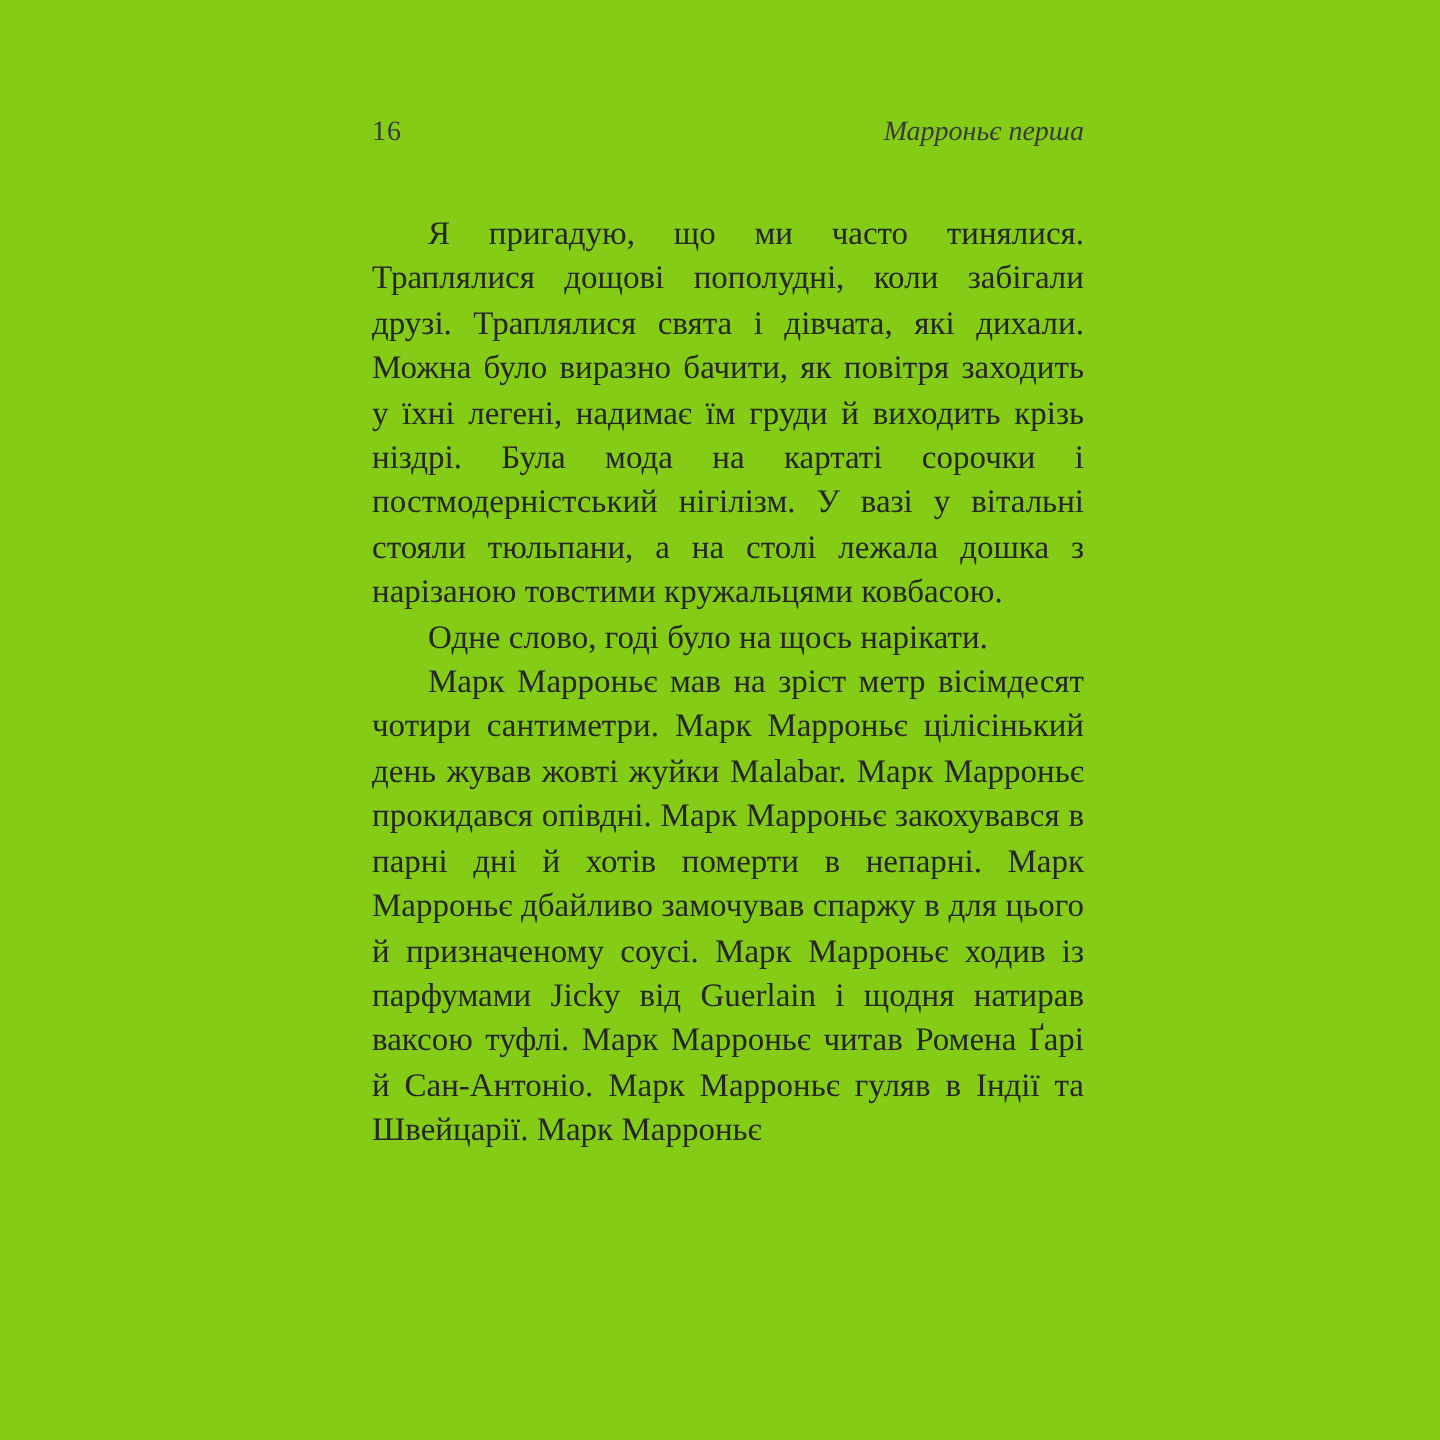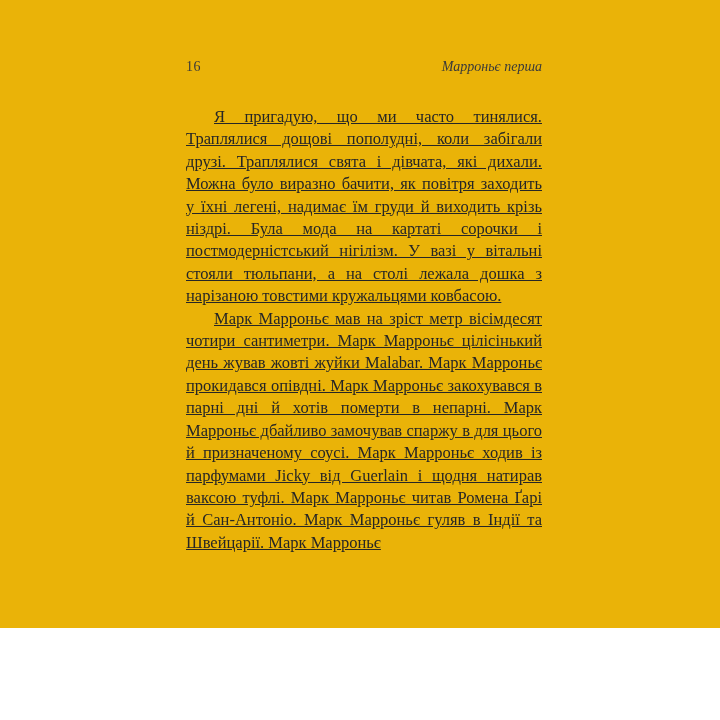--- a/index.html
+++ b/index.html
@@ -2,22 +2,22 @@
 <html lang="uk"><head>
 <meta charset="utf-8">
 <style>
   html, body {
     margin: 0;
     padding: 0;
   }
   .page {
     position: relative;
     width: 720px;
-    height: 628px;
-    background: #eab308;
+    height: 720px;
+    background: #84cc16;
     color: #262626;
     font-family: "Liberation Serif", "DejaVu Serif", serif;
     overflow: hidden;
     box-sizing: border-box;
   }
   .content {
     position: absolute;
     left: 186px;
     top: 58px;
     width: 356px;
@@ -40,21 +40,20 @@
   .bodytext {
     font-size: 16.5px;
     line-height: 22.4px;
     text-align: justify;
     hyphens: auto;
     -webkit-hyphens: auto;
   }
   .bodytext p {
     margin: 0;
     padding: 0;
-    text-decoration: underline;
   }
   .bodytext p.indent {
     text-indent: 28px;
   }
   .bodytext p.section-start {
     margin-top: 22px;
     text-indent: 0;
   }
 </style>
 </head>
@@ -63,17 +62,18 @@
 <div class="page">
   <div class="content">
 
     <header class="running-head">
       <span class="folio">16</span>
       <span class="chapter">Марроньє перша</span>
     </header>
 
     <main class="bodytext">
       <p class="indent">Я пригадую, що ми часто тинялися. Траплялися дощові пополудні, коли забігали друзі. Траплялися свята і дівчата, які дихали. Можна було виразно бачити, як повітря заходить у їхні легені, надимає їм груди й виходить крізь ніздрі. Була мода на картаті сорочки і постмодерністський нігілізм. У вазі у вітальні стояли тюльпани, а на столі лежала дошка з нарізаною товстими кружальцями ковбасою.</p>
+      <p class="indent">Одне слово, годі було на щось нарікати.</p>
       <p class="indent">Марк Марроньє мав на зріст метр вісімдесят чотири сантиметри. Марк Марроньє цілісінький день жував жовті жуйки Malabar. Марк Марроньє прокидався опівдні. Марк Марроньє закохувався в парні дні й хотів померти в непарні. Марк Марроньє дбайливо замочував спаржу в для цього й призначеному соусі. Марк Марроньє ходив із парфумами Jicky від Guerlain і щодня натирав ваксою туфлі. Марк Марроньє читав Ромена Ґарі й Сан-Антоніо. Марк Марроньє гуляв в Індії та Швейцарії. Марк Марроньє</p>
     </main>
 
   </div>
 </div>
 
 </body></html>

